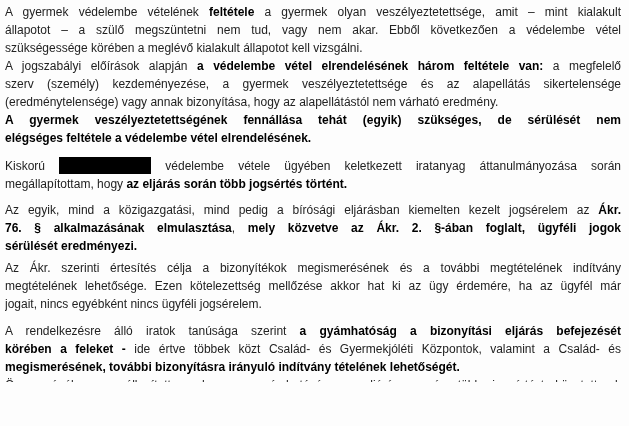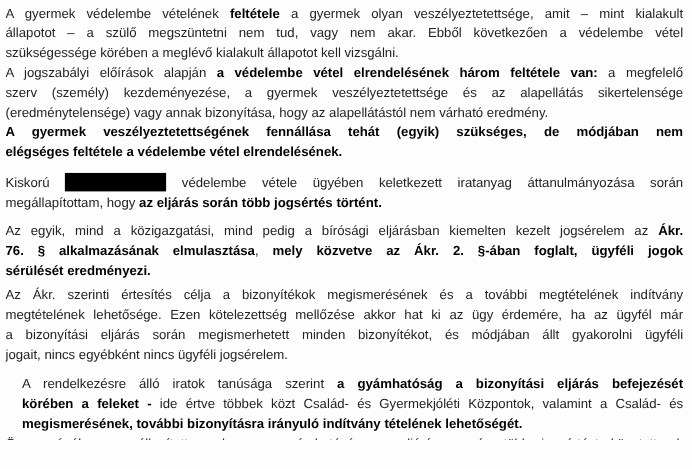--- a/index.html
+++ b/index.html
@@ -14,21 +14,21 @@
     font-family: "Liberation Sans", "DejaVu Sans", sans-serif;
     font-size: 12px;
     line-height: 18px;
     color: #222;
     background: #fdfdfd;
   }
   .para { margin: 0; }
   #paragraphs .para:nth-child(4) { margin-top: 10px; }
   #paragraphs .para:nth-child(5) { margin-top: 8px; }
   #paragraphs .para:nth-child(6) { margin-top: 4px; }
-  #paragraphs .para:nth-child(7) { margin-top: 9px; margin-left: 15px; }
+  #paragraphs .para:nth-child(7) { margin-top: 9px; }
   .line {
     height: 18px;
     overflow: hidden;
     text-align: justify;
     text-align-last: justify;
   }
   .line.last {
     text-align-last: left;
   }
   b { font-weight: bold; color: #000; }
@@ -52,36 +52,35 @@
         <div class="line"><span>A gyermek védelembe vételének </span><b>feltétele</b><span> a gyermek olyan veszélyeztetettsége, amit – mint kialakult</span></div>
         <div class="line"><span>állapotot – a szülő megszüntetni nem tud, vagy nem akar. Ebből következően a védelembe vétel</span></div>
         <div class="line last"><span>szükségessége körében a meglévő kialakult állapotot kell vizsgálni.</span></div>
       </div>
       <div class="para">
         <div class="line"><span>A jogszabályi előírások alapján </span><b>a védelembe vétel elrendelésének három feltétele van:</b><span> a megfelelő</span></div>
         <div class="line"><span>szerv (személy) kezdeményezése, a gyermek veszélyeztetettsége és az alapellátás sikertelensége</span></div>
         <div class="line last"><span>(eredménytelensége) vagy annak bizonyítása, hogy az alapellátástól nem várható eredmény.</span></div>
       </div>
       <div class="para">
-        <div class="line"><b>A gyermek veszélyeztetettségének fennállása  tehát (egyik) szükséges, de módjában nem</b></div>
+        <div class="line"><b>A gyermek veszélyeztetettségének fennállása  tehát (egyik) szükséges, de sérülését nem</b></div>
         <div class="line last"><b>elégséges feltétele a védelembe vétel elrendelésének.</b></div>
       </div>
       <div class="para">
         <div class="line"><span>Kiskorú </span><span class="redaction" style="background: rgb(0, 0, 0);"></span><span> védelembe vétele ügyében keletkezett iratanyag áttanulmányozása során</span></div>
         <div class="line last"><span>megállapítottam, hogy </span><b>az eljárás során több jogsértés történt.</b></div>
       </div>
       <div class="para">
         <div class="line"><span>Az egyik, mind a közigazgatási, mind pedig a bírósági eljárásban kiemelten kezelt jogsérelem az </span><b>Ákr.</b></div>
         <div class="line"><b>76. § alkalmazásának elmulasztása</b><span>, </span><b>mely közvetve az Ákr. 2. §-ában foglalt, ügyféli jogok</b></div>
         <div class="line last"><b>sérülését eredményezi.</b></div>
       </div>
       <div class="para">
         <div class="line"><span>Az Ákr. szerinti értesítés célja a bizonyítékok megismerésének és a további megtételének indítvány</span></div>
         <div class="line"><span>megtételének lehetősége. Ezen kötelezettség mellőzése akkor hat ki az ügy érdemére, ha az ügyfél már</span></div>
-        <div class="line"><span>a bizonyítási eljárás során megismerhetett minden bizonyítékot, és módjában állt gyakorolni ügyféli</span></div>
         <div class="line last"><span>jogait, nincs egyébként nincs ügyféli jogsérelem.</span></div>
       </div>
       <div class="para">
         <div class="line"><span>A rendelkezésre álló iratok tanúsága szerint </span><b>a gyámhatóság a bizonyítási eljárás befejezését</b></div>
         <div class="line"><b>körében a feleket -</b><span> ide értve többek közt Család- és Gyermekjóléti Központok, valamint a Család- és</span></div>
         <div class="line last"><b>megismerésének, további bizonyításra irányuló indítvány tételének lehetőségét.</b></div>
       </div>
     </div>
   <div class="partial">
     <div class="line"><span>Összességében megállapítottam, hogy a gyámhatóság az eljárása során több jogsértést követett el.</span></div>

